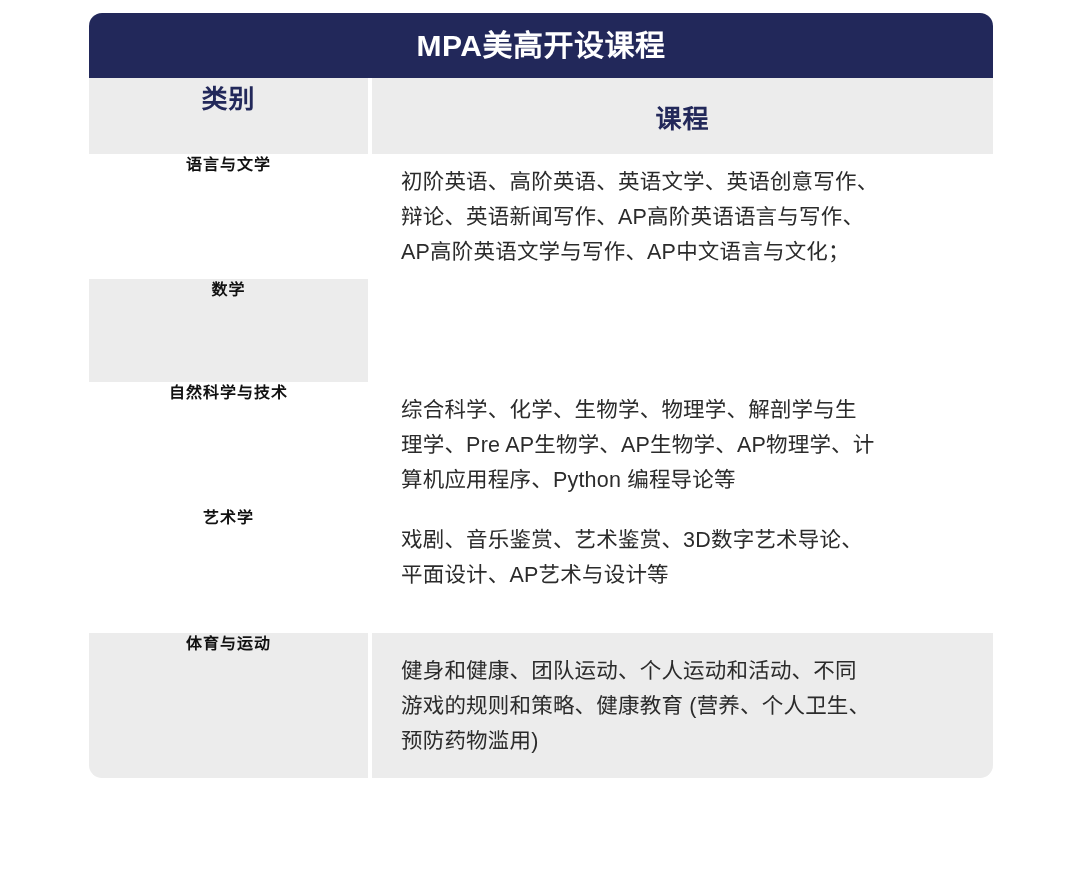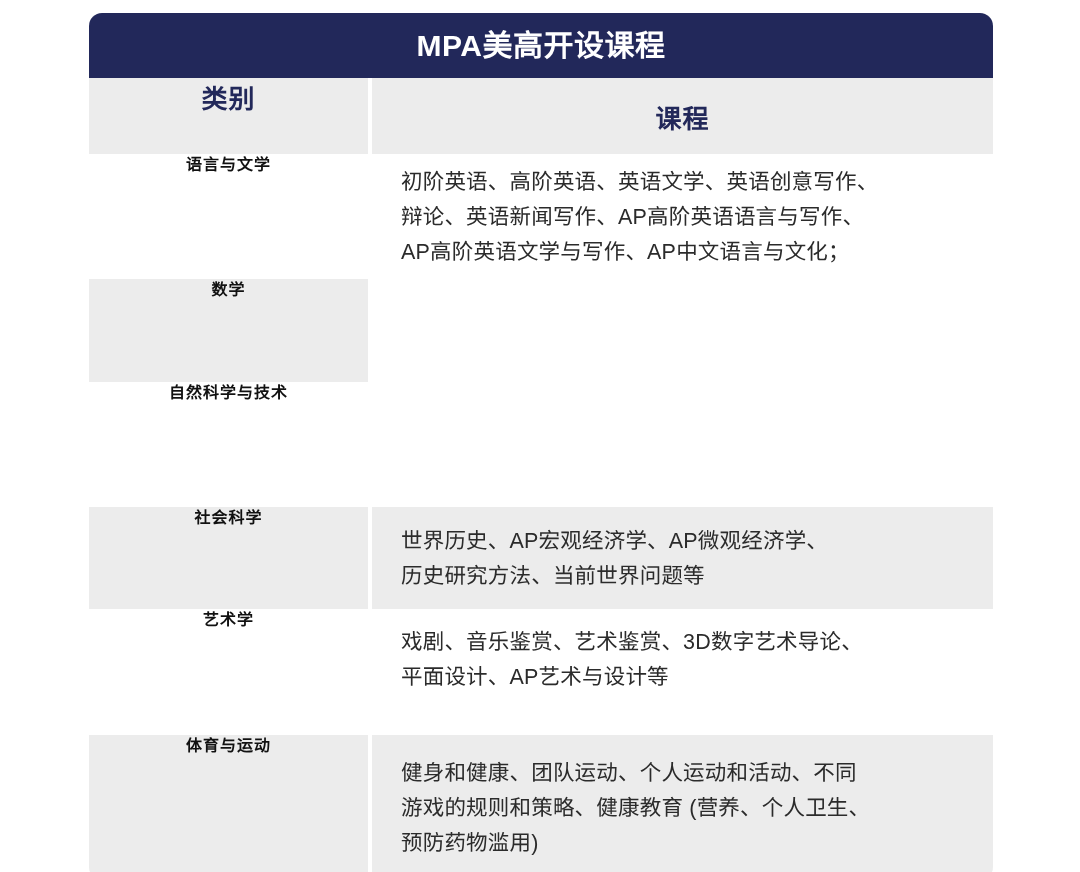--- a/index.html
+++ b/index.html
@@ -159,32 +159,27 @@
         <span class="cat-text">数学</span>
       </div>
       <div class="gap"></div>
     </div>
 
     <div class="row body-row r2">
       <div class="cell-cat">
         <span class="cat-text">自然科学与技术</span>
       </div>
       <div class="gap"></div>
-    </div>
-
-    <div class="row body-row alt r3">
-      <div class="cell-cat">
-        <span class="cat-text">社会科学</span>
-      </div>
-      <div class="gap"></div>
-      <div class="cell-courses">
-        <span class="courses-text">世界历史、AP宏观经济学、AP微观经济学、
-历史研究方法、当前世界问题等</span>
-      </div>
-    </div>
+      <div class="cell-courses">
+        <span class="courses-text">综合科学、化学、生物学、物理学、解剖学与生
+理学、Pre AP生物学、AP生物学、AP物理学、计
+算机应用程序、Python 编程导论等</span>
+      </div>
+    </div>
+
 
     <div class="row body-row r4">
       <div class="cell-cat">
         <span class="cat-text">艺术学</span>
       </div>
       <div class="gap"></div>
       <div class="cell-courses">
         <span class="courses-text">戏剧、音乐鉴赏、艺术鉴赏、3D数字艺术导论、
 平面设计、AP艺术与设计等</span>
       </div>

